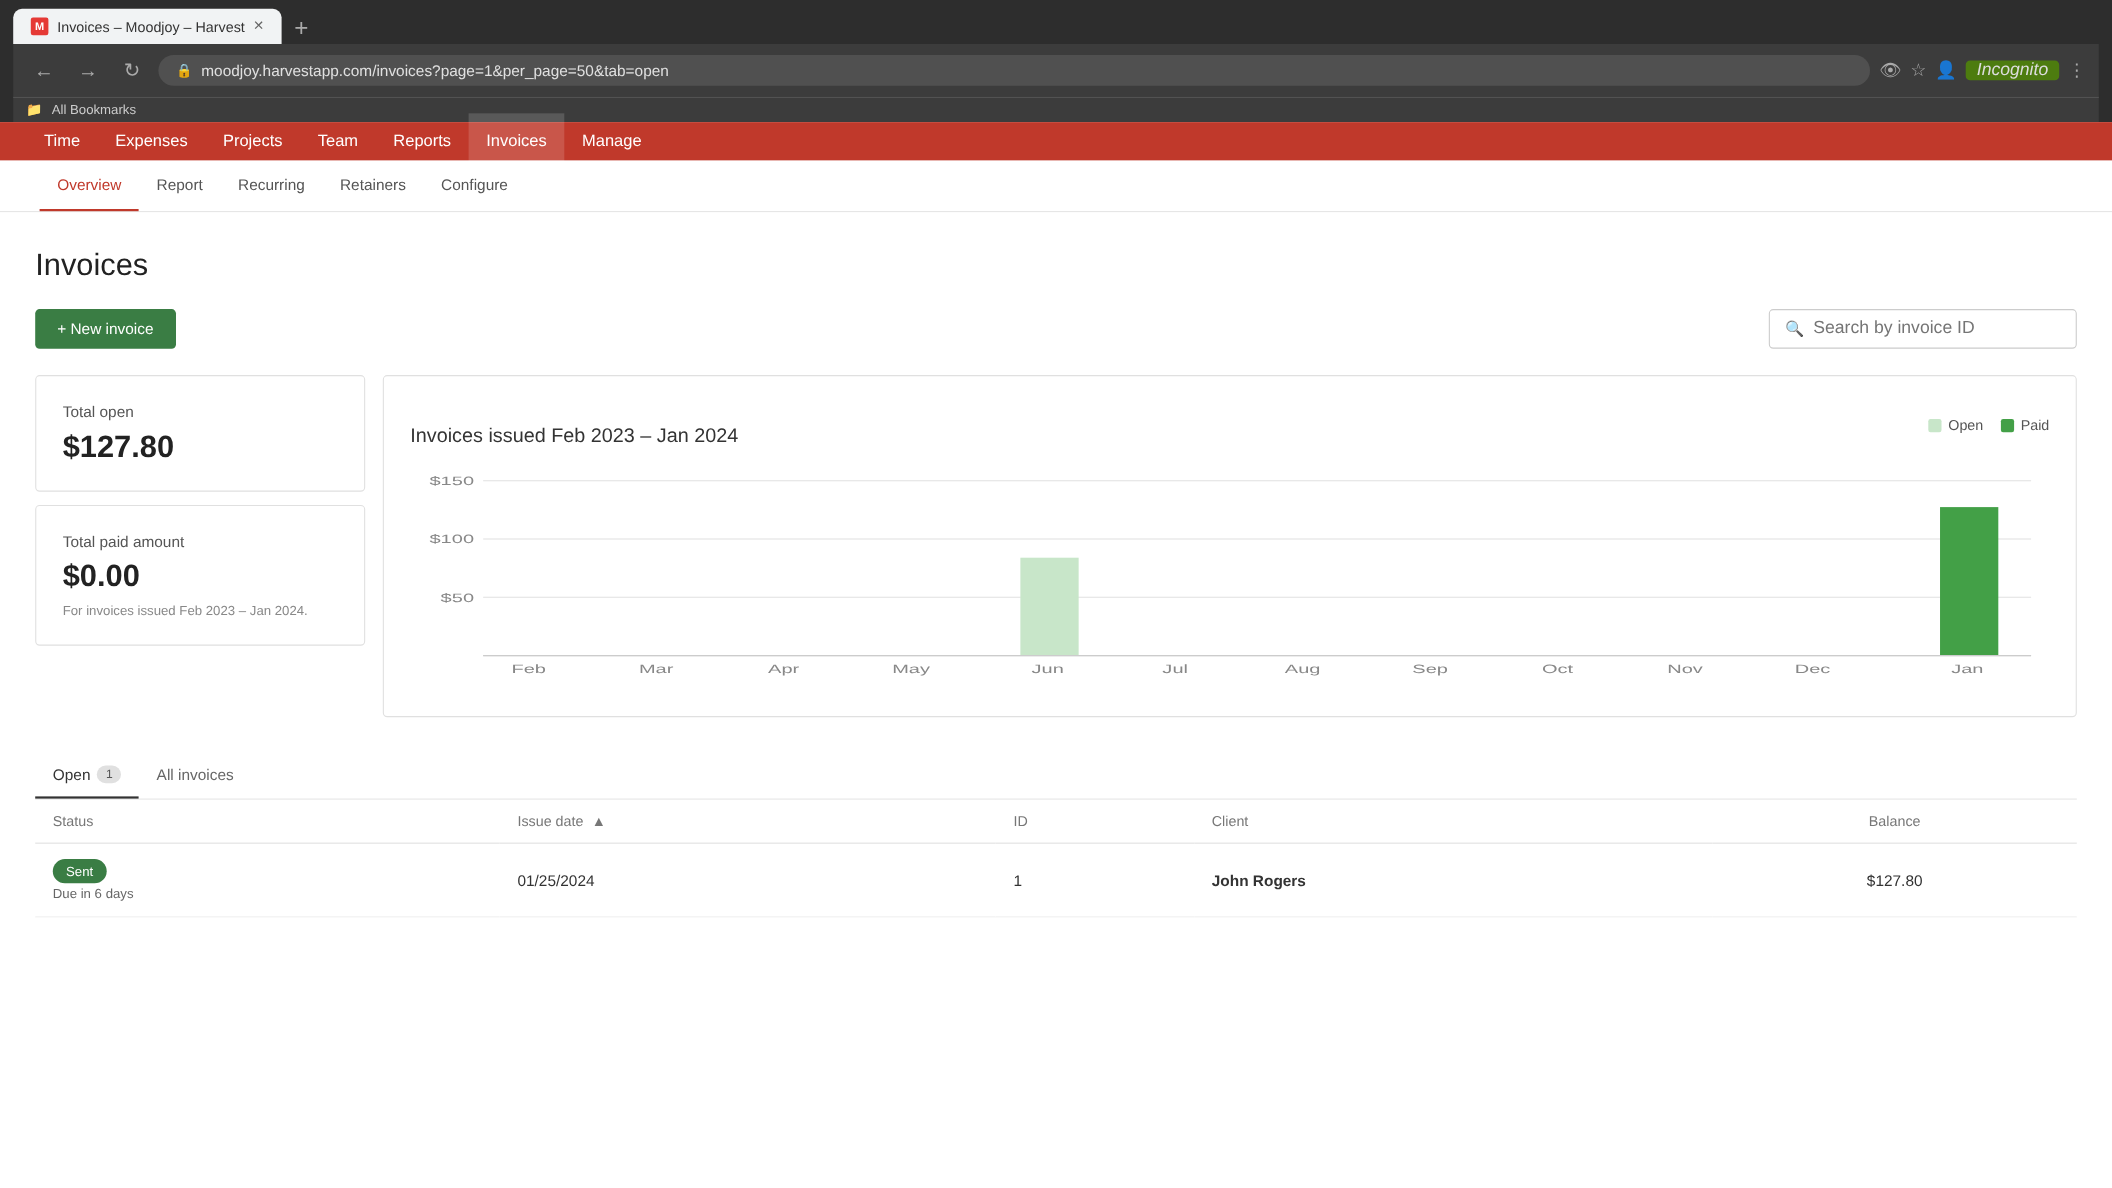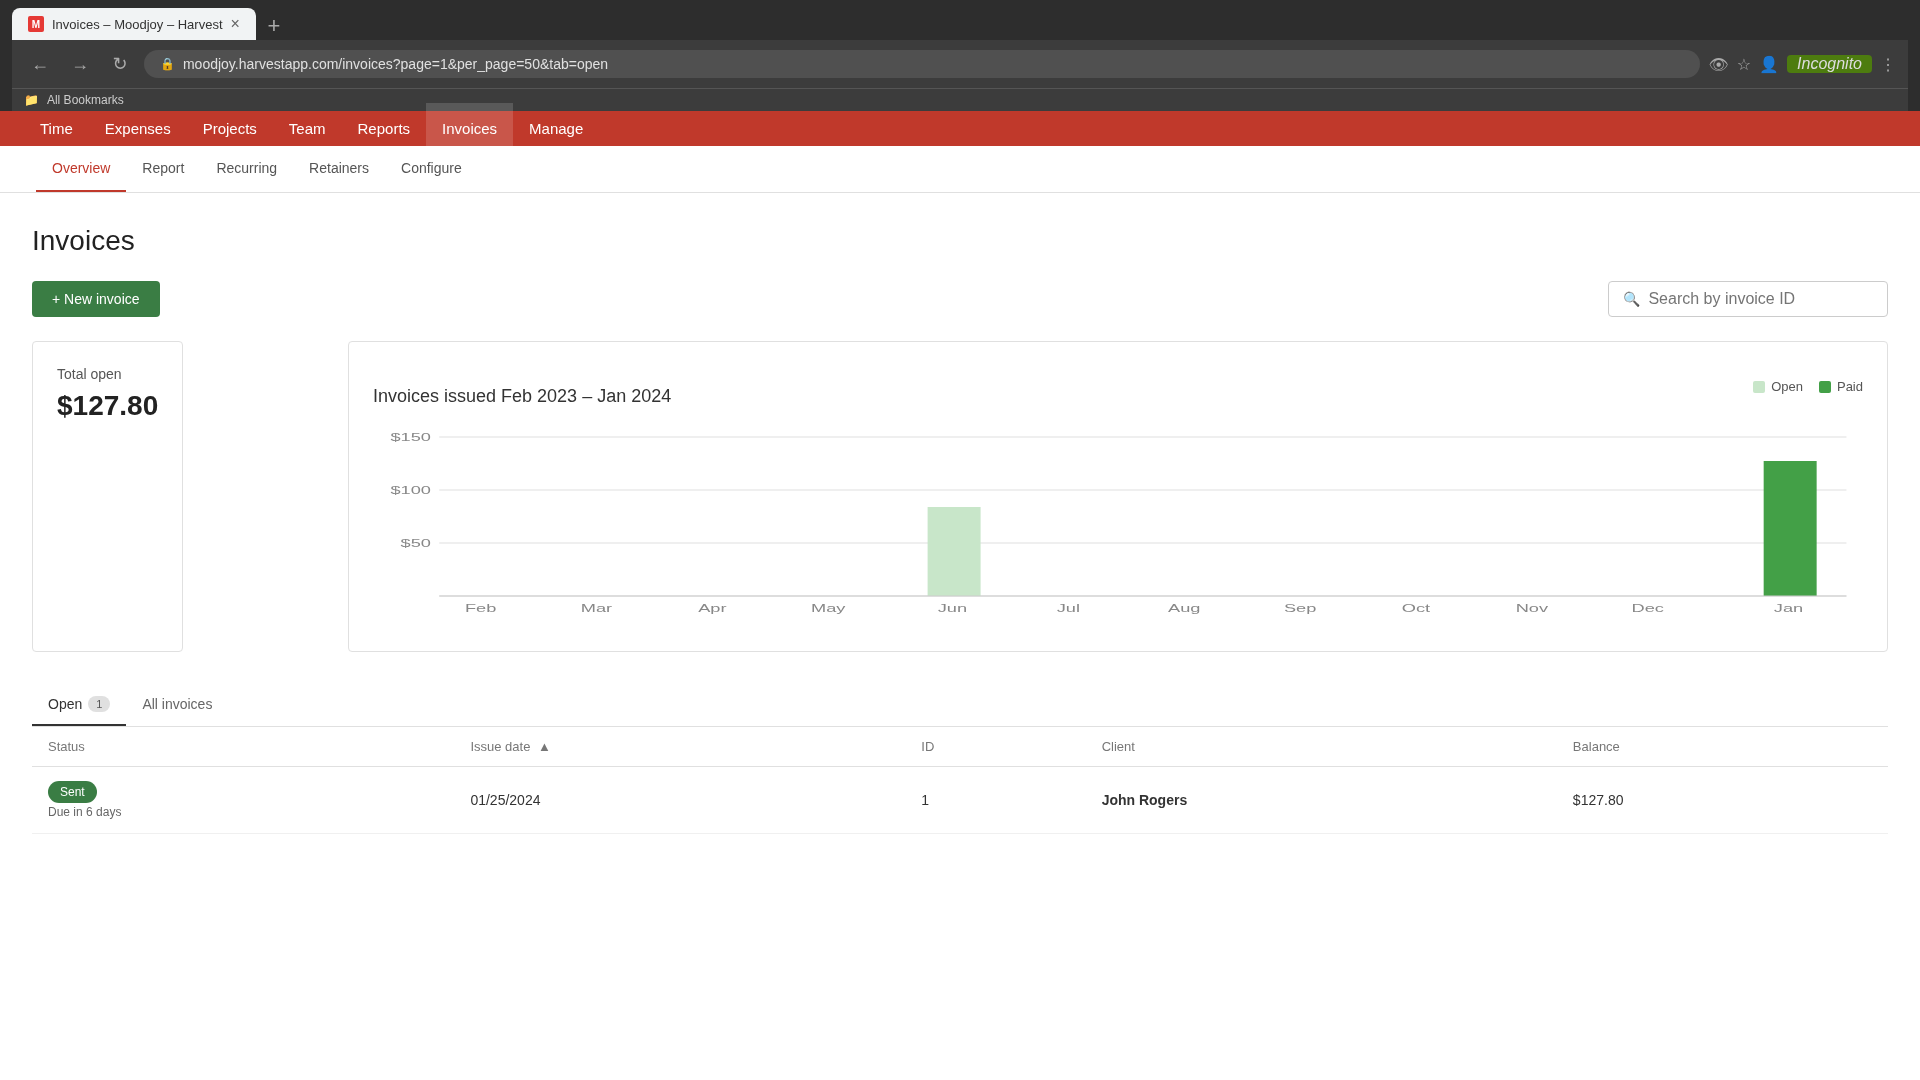--- a/index.html
+++ b/index.html
@@ -44,21 +44,21 @@
 
     .top-actions { display: flex; align-items: center; justify-content: space-between; margin-bottom: 24px; }
     .new-invoice-btn { background: #3a7d44; color: white; border: none; padding: 10px 20px; border-radius: 4px; font-size: 14px; font-weight: 500; cursor: pointer; display: flex; align-items: center; gap: 6px; }
 
     .search-box { display: flex; align-items: center; background: white; border: 1px solid #ccc; border-radius: 4px; padding: 8px 14px; gap: 8px; width: 280px; }
     .search-box input { border: none; outline: none; font-size: 16px; color: #666; width: 100%; background: transparent; }
     .search-icon { color: #999; font-size: 14px; }
 
     
     .stats-chart-row { display: flex; gap: 16px; margin-bottom: 32px; }
-    .stats-col { display: flex; gap: 12px; width: 300px; flex-shrink: 0; }
+    .stats-col { display: flex; flex-direction: column; gap: 12px; width: 300px; flex-shrink: 0; }
     .stat-card { background: white; border: 1px solid #e0e0e0; border-radius: 4px; padding: 24px; }
     .stat-label { font-size: 14px; color: #555; margin-bottom: 8px; }
     .stat-value { font-size: 28px; font-weight: 600; color: #222; }
     .stat-note { font-size: 12px; color: #888; margin-top: 8px; }
 
     
     .chart-card { flex: 1; background: white; border: 1px solid #e0e0e0; border-radius: 4px; padding: 24px; }
     .chart-header { display: flex; align-items: center; justify-content: space-between; margin-bottom: 20px; }
     .chart-title { font-size: 18px; font-weight: 400; color: #333; margin-top: 20px; }
     .chart-legend { display: flex; gap: 16px; align-items: center; }
@@ -70,21 +70,21 @@
 
     
     .invoice-tabs { display: flex; gap: 0; border-bottom: 1px solid #e0e0e0; margin-bottom: 0; }
     .invoice-tab { padding: 12px 16px; font-size: 14px; color: #666; cursor: pointer; border-bottom: 2px solid transparent; display: flex; align-items: center; gap: 6px; }
     .invoice-tab.active { color: #333; border-bottom: 2px solid #333; font-weight: 500; }
     .badge { background: #e0e0e0; color: #555; border-radius: 10px; padding: 2px 8px; font-size: 11px; }
 
     .invoice-table { width: 100%; border-collapse: collapse; margin-top: 0; }
     .invoice-table th { text-align: left; padding: 12px 16px; font-size: 13px; color: #777; font-weight: 500; border-bottom: 1px solid #e0e0e0; background: white; }
     .invoice-table td { padding: 14px 16px; font-size: 14px; color: #333; border-bottom: 1px solid #f0f0f0; }
-    .invoice-table th.right, .invoice-table td.right { text-align: left; }
+    .invoice-table th.right, .invoice-table td.right { text-align: center; }
 
     .status-badge { display: inline-block; padding: 4px 12px; border-radius: 12px; font-size: 12px; font-weight: 500; }
     .status-sent { background: #3a7d44; color: white; }
 
     .sort-arrow { display: inline-block; margin-left: 4px; }
 
     
     .new-tab-btn { color: #aaa; background: transparent; border: none; font-size: 22px; cursor: pointer; width: 28px; height: 28px; border-radius: 50%; display: flex; align-items: center; justify-content: center; }
   </style>
 </head>
@@ -151,20 +151,25 @@
         <span class="search-icon">🔍</span>
         <input type="text" placeholder="Search by invoice ID" style="">
       </div>
     </div>
 
     <div class="stats-chart-row">
       <div class="stats-col">
         <div class="stat-card">
           <div class="stat-label">Total open</div>
           <div class="stat-value">$127.80</div>
+        </div>
+        <div class="stat-card">
+          <div class="stat-label">Total paid amount</div>
+          <div class="stat-value">$0.00</div>
+          <div class="stat-note">For invoices issued Feb 2023 – Jan 2024.</div>
         </div>
       </div>
 
       <div class="chart-card">
         <div class="chart-header">
           <span class="chart-title">Invoices issued Feb 2023 – Jan 2024</span>
           <div class="chart-legend">
             <div class="legend-item">
               <div class="legend-dot" style="background:#c8e6c9;"></div>
               <span>Open</span>

